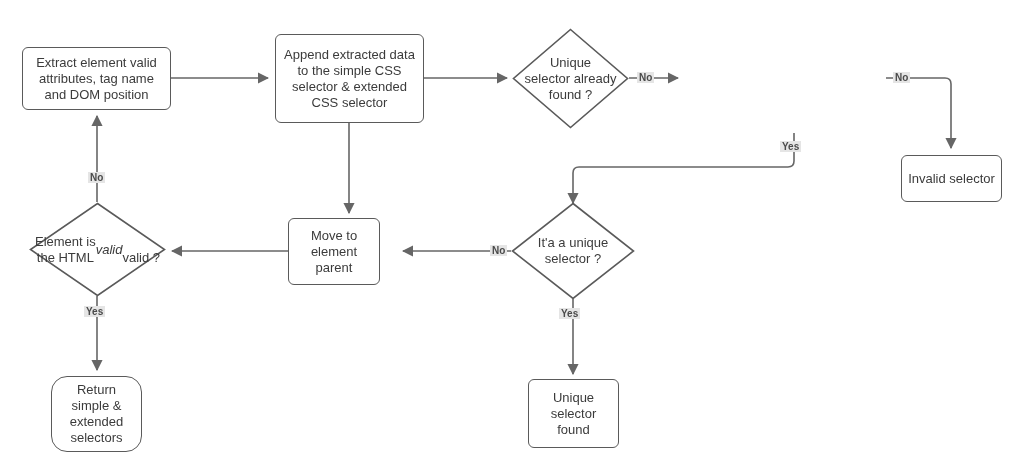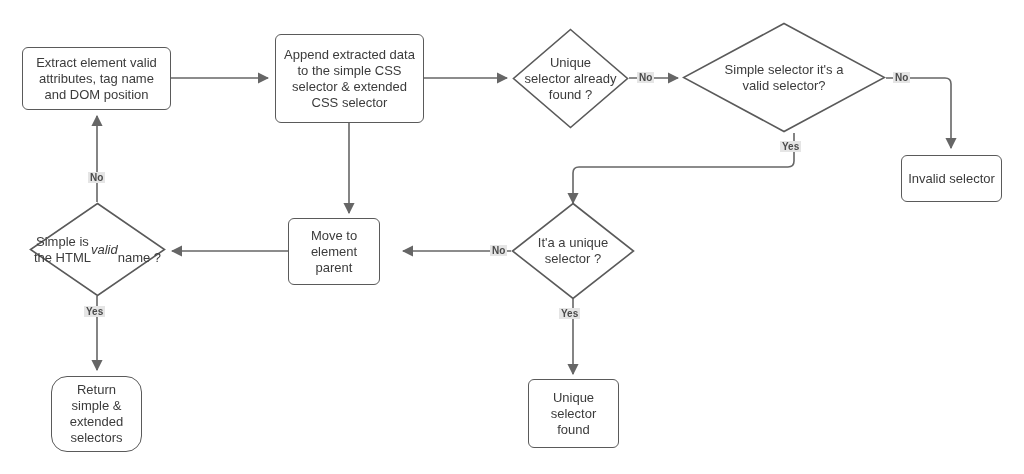--- a/index.html
+++ b/index.html
@@ -159,43 +159,36 @@
 
   <div class="diamond-wrap" style="left:512px; top:28px; width:117px; height:101px;">
     <svg class="dia-svg" width="117" height="101" viewBox="0 0 117 101" xmlns="http://www.w3.org/2000/svg">
       <polygon points="58.5,1.5 115.5,50.5 58.5,99.5 1.5,50.5" fill="#ffffff" stroke="#5a5a5a" stroke-width="1.6"></polygon>
     </svg>
     <div class="dia-label">Unique
 selector already
 found ?</div>
   </div>
 
-  <div class="diamond-wrap" style="left:682px; top:22px; width:204px; height:111px;">
-    <svg class="dia-svg" width="204" height="111" viewBox="0 0 204 111" xmlns="http://www.w3.org/2000/svg">
-      <polygon points="102,1.5 202.5,55.5 102,109.5 1.5,55.5" fill="#ffffff" stroke="#5a5a5a" stroke-width="1.6"></polygon>
-    </svg>
-    <div class="dia-label">Simple selector it's a
-valid selector?</div>
-  </div>
 
   <div class="diamond-wrap" style="left:511px; top:202px; width:124px; height:98px;">
     <svg class="dia-svg" width="124" height="98" viewBox="0 0 124 98" xmlns="http://www.w3.org/2000/svg">
       <polygon points="62,1.5 122.5,49 62,96.5 1.5,49" fill="#ffffff" stroke="#5a5a5a" stroke-width="1.6"></polygon>
     </svg>
     <div class="dia-label">It'a a unique
 selector ?</div>
   </div>
 
   <div class="diamond-wrap" style="left:29px; top:202px; width:137px; height:95px;">
     <svg class="dia-svg" width="137" height="95" viewBox="0 0 137 95" xmlns="http://www.w3.org/2000/svg">
       <polygon points="68.5,1.5 135.5,47.5 68.5,93.5 1.5,47.5" fill="#ffffff" stroke="#5a5a5a" stroke-width="1.6"></polygon>
     </svg>
-    <div class="dia-label"><span>Simple is
+    <div class="dia-label"><span>Element is
 the HTML </span><span class="ital">valid</span><span>
-name ?</span></div>
+valid ?</span></div>
   </div>
 
   <div class="edge-label" style="left:637px; top:72px;"><span>No</span></div>
 
   <div class="edge-label" style="left:893px; top:72px;"><span>No</span></div>
 
   <div class="edge-label" style="left:780px; top:141px;"><span>Yes</span></div>
 
   <div class="edge-label" style="left:490px; top:245px;"><span>No</span></div>
 

